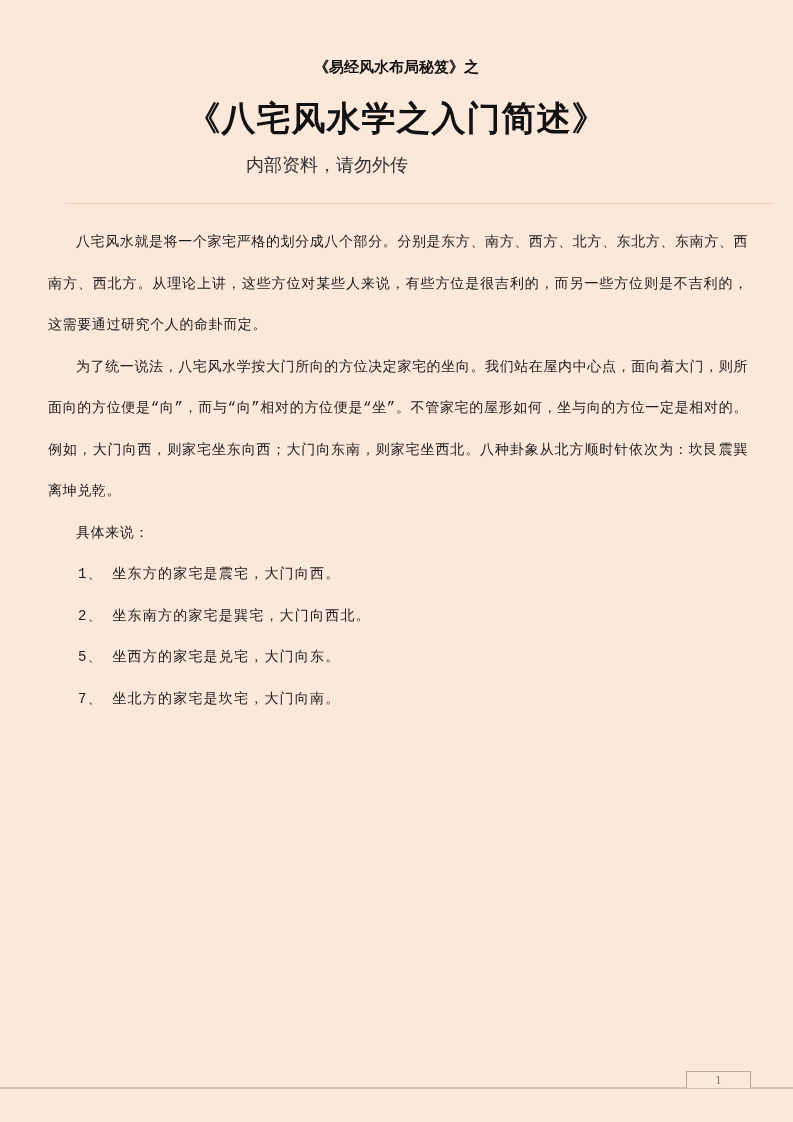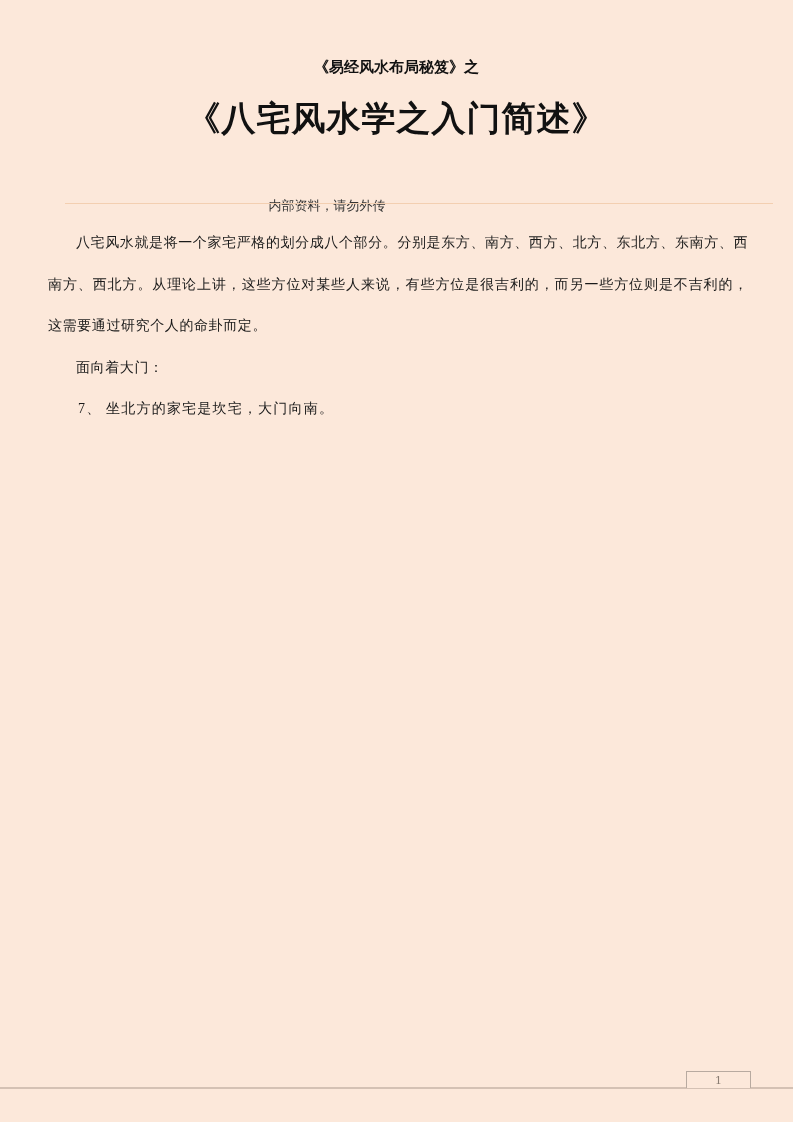--- a/index.html
+++ b/index.html
@@ -19,29 +19,29 @@
       position: absolute; top: 96px; left: 0; width: 793px;
       text-align: center;
       font-family: "DejaVu Sans", sans-serif;
       font-weight: bold; font-size: 34px; color: #111;
       letter-spacing: 1px;
     }
     .subtitle {
       position: absolute; top: 153px; left: 0; width: 654px;
       text-align: center;
       font-family: "DejaVu Serif", serif;
-      font-size: 13px; color: #333; margin-top: 44px;
+      font-size: 18px; color: #333;
     }
     .divider {
       position: absolute; top: 203px; left: 65px; width: 708px;
       height: 1px; background: #f3cfb1;
     }
     .body {
       position: absolute; top: 222px; left: 48px; width: 700px;
-      font-family: Liberation Serif, serif;
+      font-family: Liberation Mono, monospace;
       font-size: 14px; color: #1a1a1a;
     }
     .para {
       margin: 0; line-height: 41.5px; text-indent: 28px;
       text-align: justify; letter-spacing: 0.6px;
     }
     .list-item {
       margin: 0; line-height: 41.5px; padding-left: 30px;
       letter-spacing: 1.2px;
     }
@@ -61,18 +61,22 @@
 </head>
 <body>
 
 <div class="series-title">《易经风水布局秘笈》之</div>
 <div class="main-title">《八宅风水学之入门简述》</div>
 <div class="subtitle">内部资料，请勿外传</div>
 <div class="divider"></div>
 
 <div class="body">
   <p class="para">八宅风水就是将一个家宅严格的划分成八个部分。分别是东方、南方、西方、北方、东北方、东南方、西南方、西北方。从理论上讲，这些方位对某些人来说，有些方位是很吉利的，而另一些方位则是不吉利的，这需要通过研究个人的命卦而定。</p>
-  <p class="para">面向着大门：</p>
+  <p class="para">为了统一说法，八宅风水学按大门所向的方位决定家宅的坐向。我们站在屋内中心点，面向着大门，则所面向的方位便是“向”，而与“向”相对的方位便是“坐”。不管家宅的屋形如何，坐与向的方位一定是相对的。例如，大门向西，则家宅坐东向西；大门向东南，则家宅坐西北。八种卦象从北方顺时针依次为：坎艮震巽离坤兑乾。</p>
+  <p class="para">具体来说：</p>
+  <p class="list-item">1、 坐东方的家宅是震宅，大门向西。</p>
+  <p class="list-item">2、 坐东南方的家宅是巽宅，大门向西北。</p>
+  <p class="list-item">5、 坐西方的家宅是兑宅，大门向东。</p>
   <p class="list-item">7、 坐北方的家宅是坎宅，大门向南。</p>
 </div>
 
 <div class="footer-line"></div>
 <div class="page-tab">1</div>
 
 </body></html>

